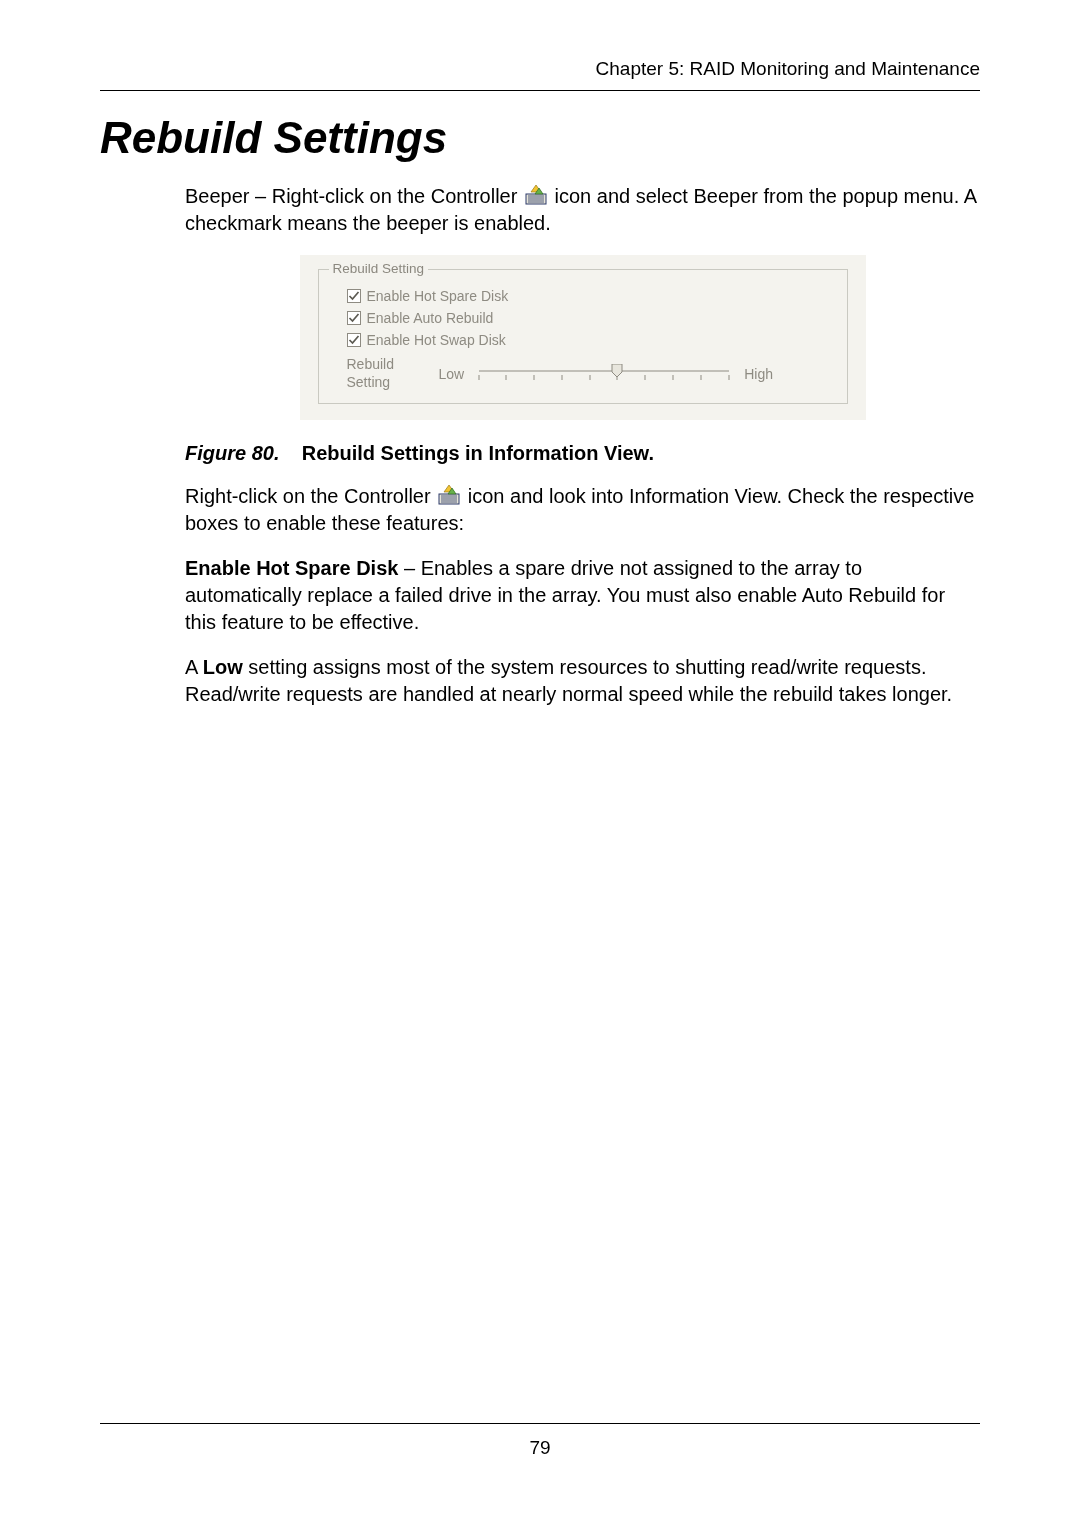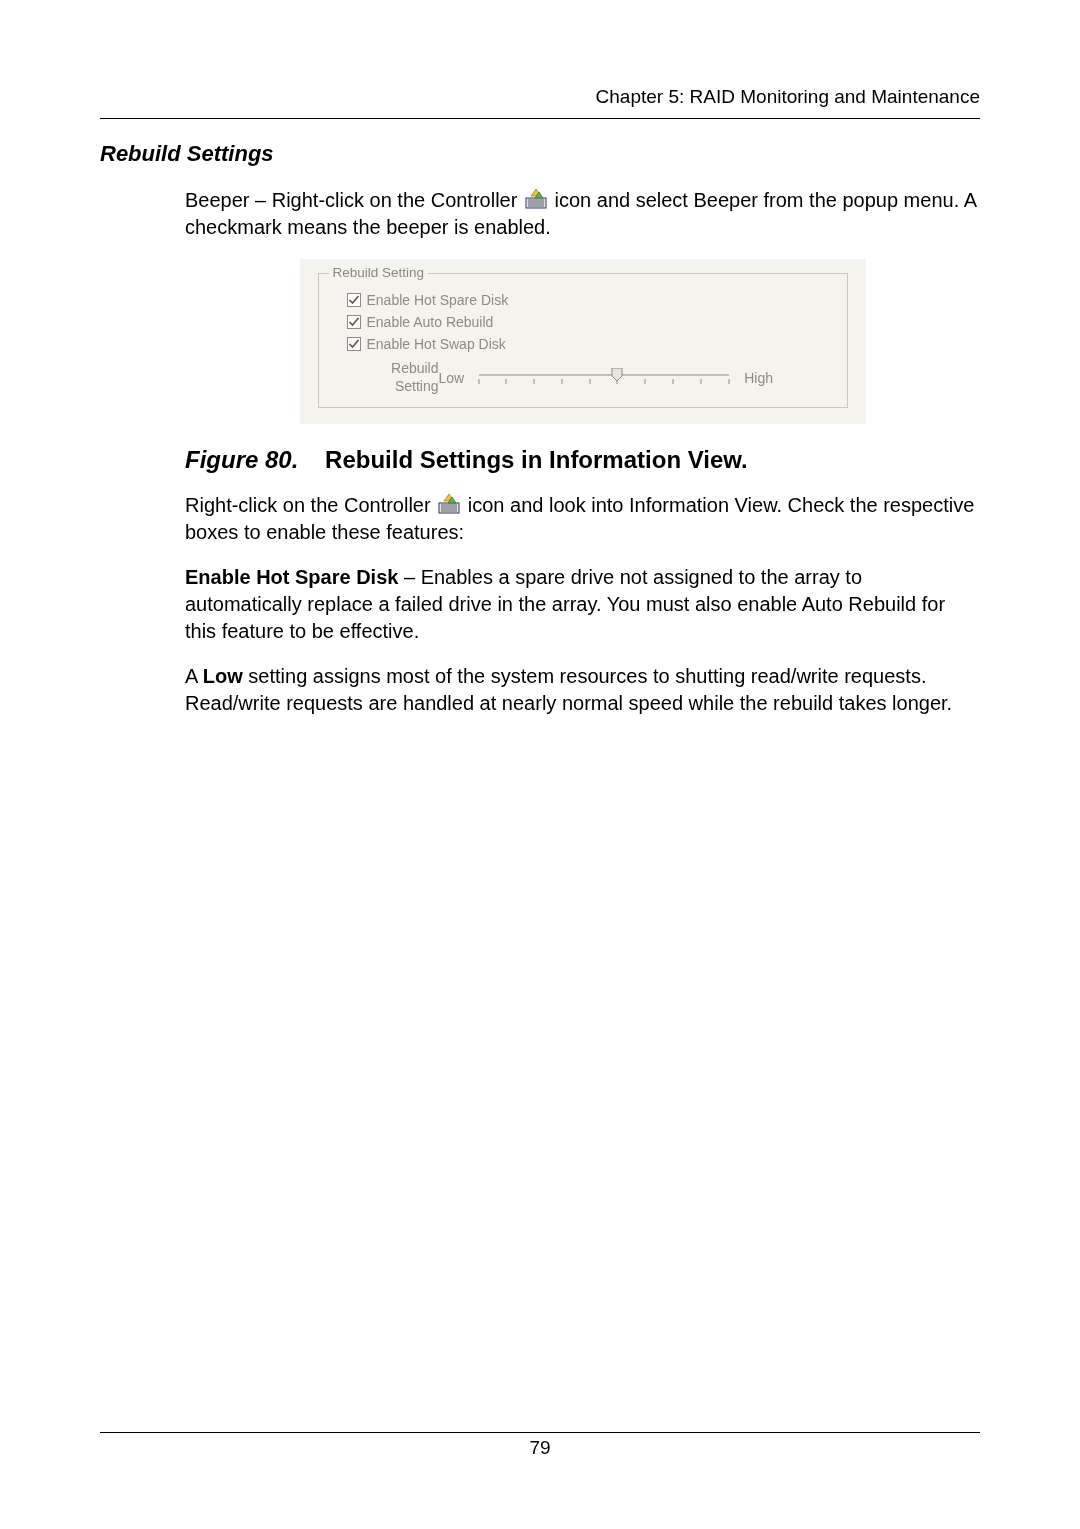--- a/index.html
+++ b/index.html
@@ -7,33 +7,33 @@
     body {
       width: 1080px;
       height: 1529px;
       background: #fff;
       font-family: Arial, Helvetica, sans-serif;
       color: #000;
       position: relative;
     }
 
     .page {
-      padding: 86px 100px 0 100px;
+      padding: 58px 100px 0 100px;
     }
 
     .header-line {
       text-align: right;
       font-size: 19px;
       padding-bottom: 10px;
       border-bottom: 1px solid #000;
       margin-bottom: 22px;
     }
 
     .section-title {
-      font-size: 22px;
+      font-size: 44px;
       font-weight: bold;
       font-style: italic;
       margin-bottom: 20px;
     }
 
     .content {
       padding-left: 85px;
       margin-top: 12px;
     }
 
@@ -91,21 +91,20 @@
       display: flex;
       align-items: center;
     }
 
     .chk-row svg { flex: 0 0 auto; }
 
     .rebuild-row {
       display: flex;
       align-items: center;
       margin: 8px 0 0 14px;
-      text-align: right;
     }
 
     .rebuild-label {
       font-size: 14px;
       color: #8e8b82;
       width: 92px;
       line-height: 1.25;
     }
 
     .low-high {
@@ -113,36 +112,36 @@
       color: #8e8b82;
     }
 
     .slider {
       width: 260px;
       height: 20px;
       margin: 0 10px 0 10px;
     }
 
     .fig-caption {
-      font-size: 24px;
+      font-size: 20px;
       font-weight: bold;
       margin-bottom: 18px;
     }
 
     .fig-caption .italic { font-style: italic; }
 
     
     .footer {
       position: absolute;
       bottom: 70px;
       left: 100px;
       right: 100px;
       text-align: center;
       border-top: 1px solid #000;
-      padding-top: 4px;
+      padding-top: 13px;
       font-size: 19px;
     }
   </style>
 </head>
 <body>
 
 <div class="page">
 
   <div class="header-line">Chapter 5: RAID Monitoring and Maintenance</div>
 

